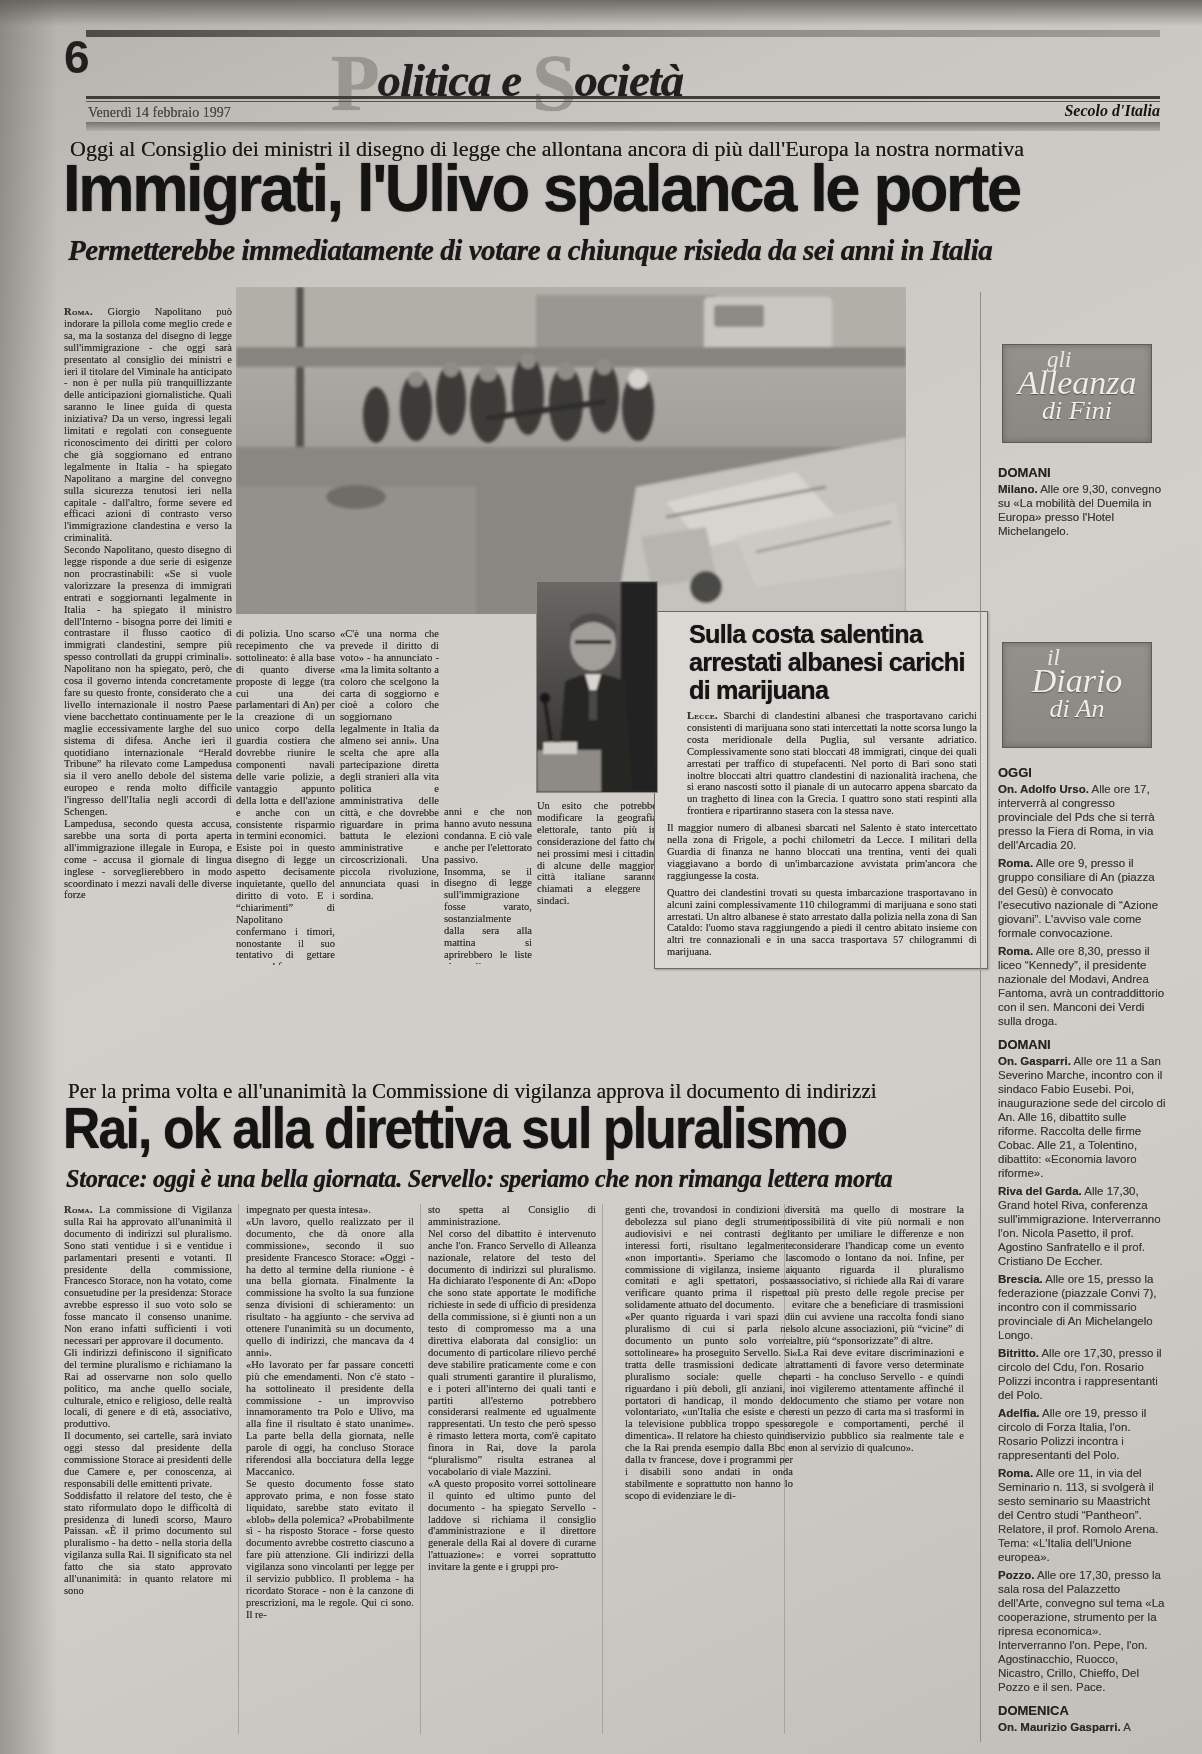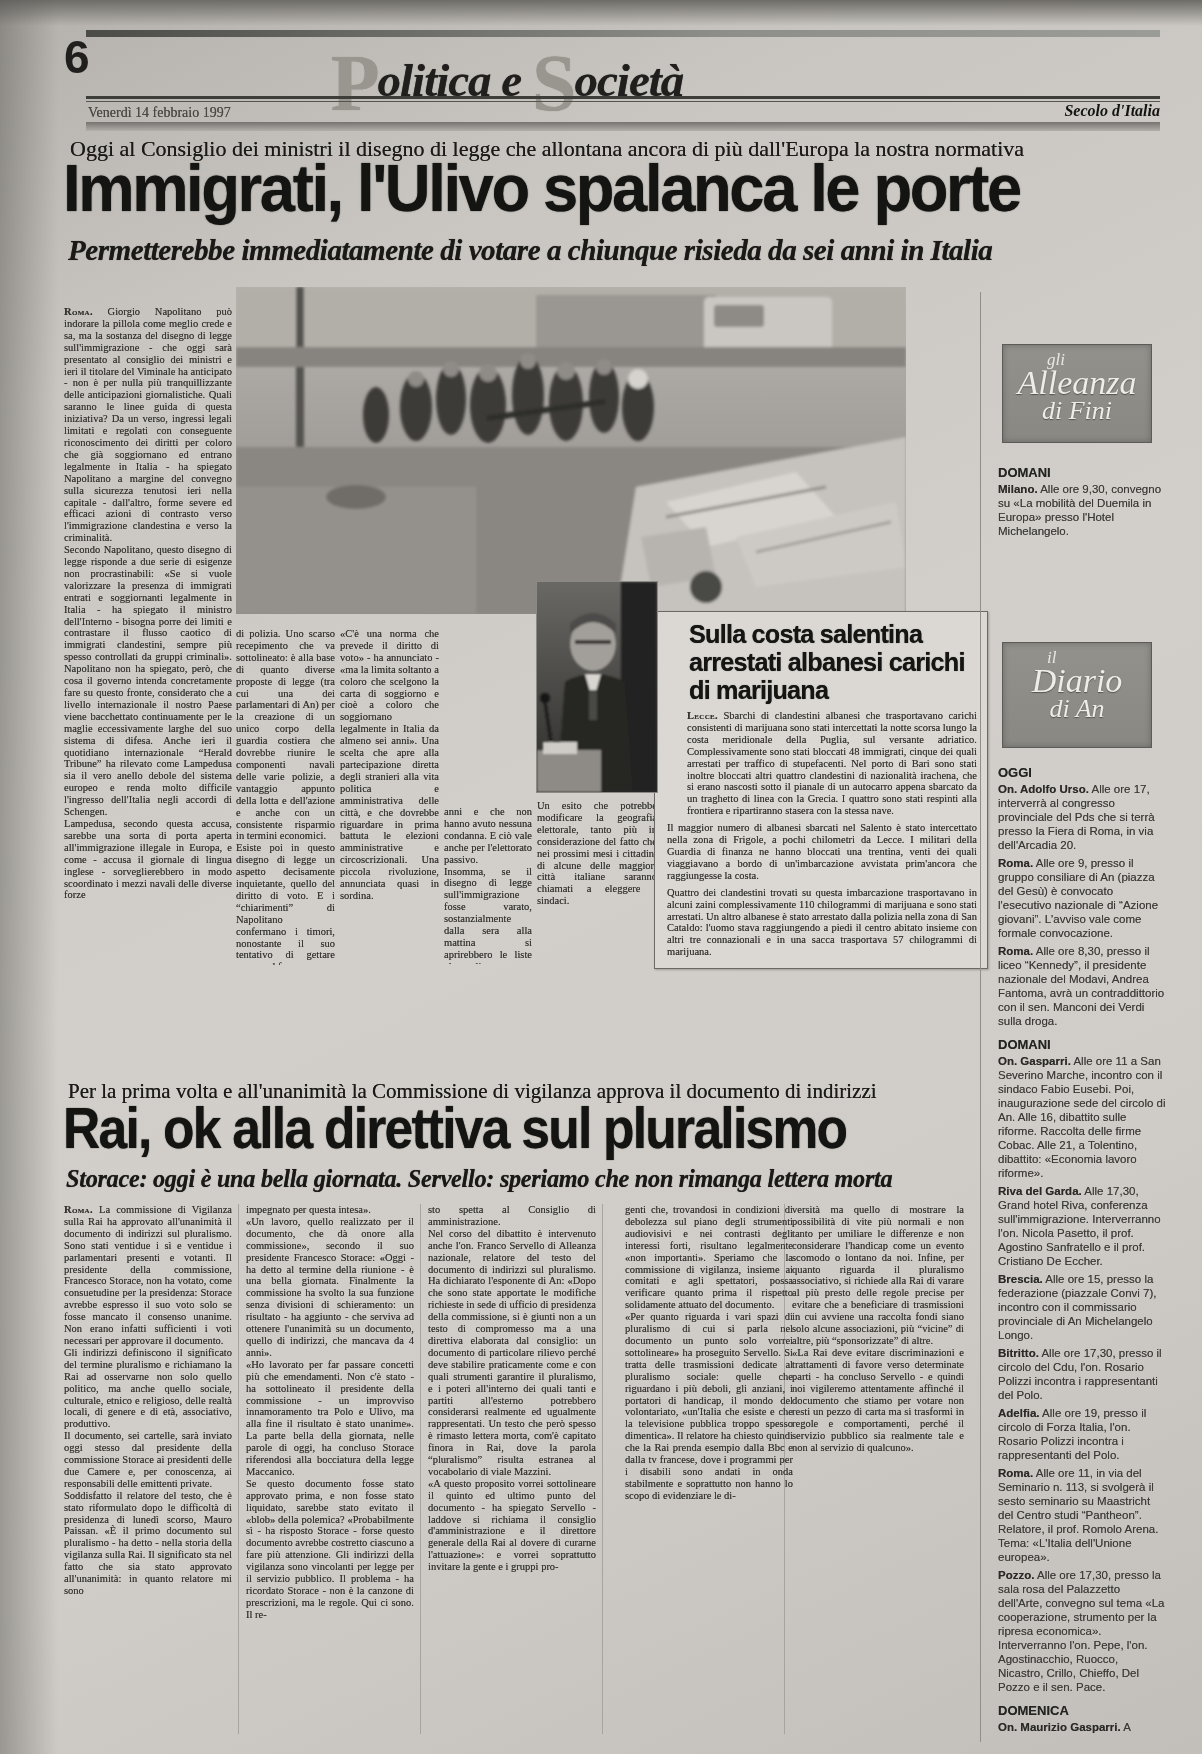--- a/index.html
+++ b/index.html
@@ -53,21 +53,21 @@
   .boxart .bp{margin:0 10px 5px 12px;}
   .boxart .bp1{margin-left:32px;margin-right:10px;}
   .boxart .bt{position:static;height:auto;overflow:visible;}
   
   .sep-v{left:980px;top:292px;width:1px;height:1450px;background:#908e8a;}
   .graybox{background:linear-gradient(#93918c,#8a8883);border:1px solid #5d5b57;text-align:center;
     color:#efede8;font-family:"Liberation Serif",serif;font-style:italic;overflow:hidden;
     box-shadow:inset 0 0 6px rgba(40,40,38,.35);}
   .gb1{left:1002px;top:344px;width:148px;height:97px;}
   .gb2{left:1002px;top:642px;width:148px;height:104px;}
-  .gb-pre{display:block;font-size:17px;line-height:16px;margin:7px 0 0 44px;text-align:left;color:#e9e7e2;}
+  .gb-pre{display:block;font-size:23px;line-height:16px;margin:7px 0 0 44px;text-align:left;color:#e9e7e2;}
   .gb-l1{display:block;font-size:34px;line-height:30px;text-shadow:0 1px 1px #55534f;}
   .gb-l2{display:block;font-size:26px;line-height:26px;text-shadow:0 1px 1px #55534f;}
   .agflow{width:168px;font:11.5px/14px "Liberation Sans",sans-serif;color:#3b3a36;text-align:left;
     text-shadow:0 0 .5px rgba(55,54,50,.6);}
   .agflow h4{margin:10px 0 2px 0;font:bold 13px/14px "Liberation Sans",sans-serif;color:#232321;}
   .agflow p{margin:0 0 4px 0;}
   .agflow b{color:#2a2927;}
   .fA{left:998px;top:456px;height:180px;overflow:hidden;}
   .fB{left:998px;top:756px;height:980px;overflow:hidden;}
   

